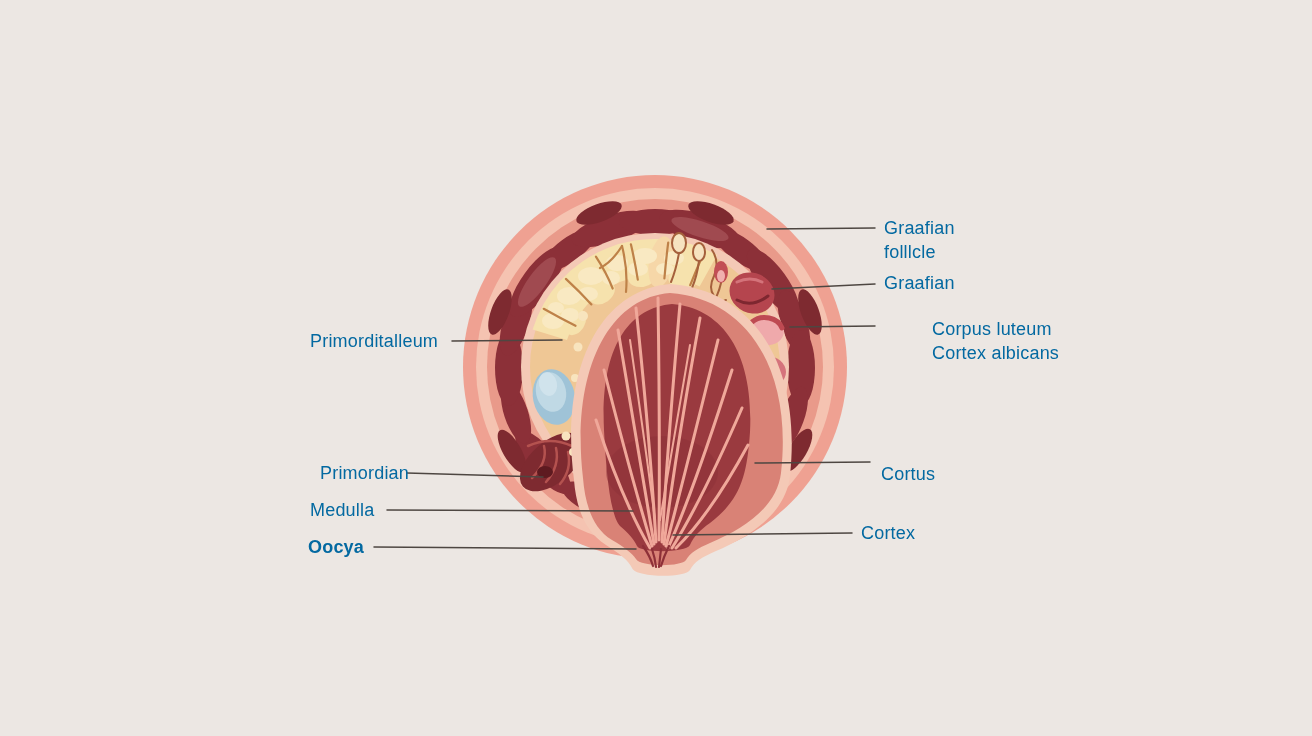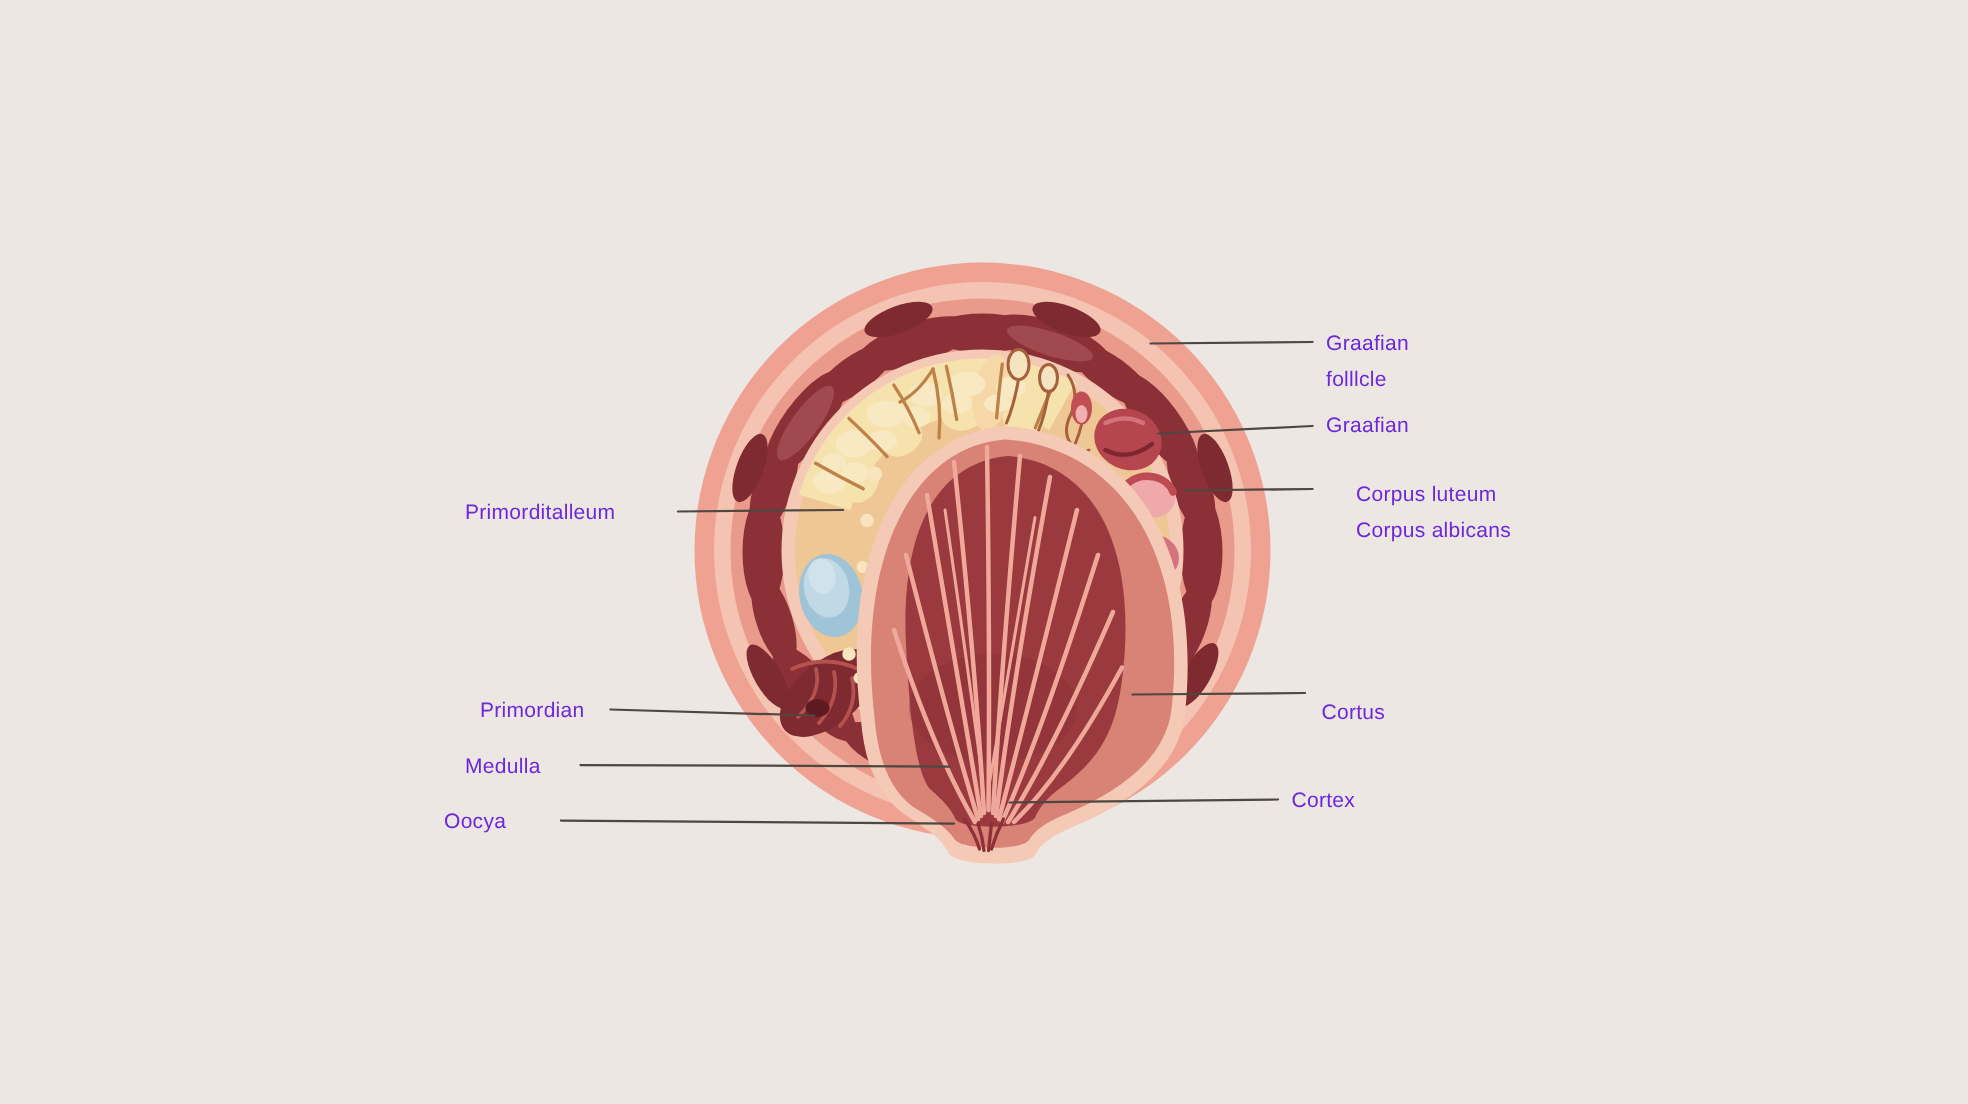--- a/index.html
+++ b/index.html
@@ -1,28 +1,28 @@
 <!DOCTYPE html>
 <html><head>
 <meta charset="utf-8">
 <style>
   html,body{margin:0;padding:0;background:#ECE7E3;}
   .stage{position:relative;width:1312px;height:736px;background:#ECE7E3;overflow:hidden;
          font-family:"Liberation Sans", sans-serif;}
   .stage svg{position:absolute;left:0;top:0;}
-  .lbl{position:absolute;color:#6d28d9;font-size:14px;letter-spacing:.2px;white-space:nowrap;}
+  .lbl{position:absolute;color:#0369a1;font-size:18px;letter-spacing:.2px;white-space:nowrap;}
   .lbl-left{line-height:22px;}
   .lbl-right span{display:block;line-height:24px;}
   #lbl-primorditalleum{left:310px;top:330px;}
   #lbl-primordian{left:320px;top:462px;}
   #lbl-medulla{left:310px;top:499px;text-align:right;}
-  #lbl-oocya{left:296px;top:536px;}
+  #lbl-oocya{left:308px;top:536px;font-weight:bold;}
   #lbl-graafian-follicle{left:884px;top:216px;}
   #lbl-graafian{left:884px;top:271px;}
-  #lbl-corpus{left:904px;top:317px;}
+  #lbl-corpus{left:932px;top:317px;}
   #lbl-cortus{left:881px;top:450px;margin-top:12px;}
   #lbl-cortex{left:861px;top:521px;text-align:right;}
 </style>
 </head>
 <body>
 
 <div class="stage">
 
 <svg width="1312" height="736" viewBox="0 0 1312 736">
 
@@ -238,21 +238,21 @@
 
 <div class="lbl lbl-right" id="lbl-graafian-follicle">
   <span>Graafian</span>
   <span>folllcle</span>
 </div>
 <div class="lbl lbl-right" id="lbl-graafian">
   <span>Graafian</span>
 </div>
 <div class="lbl lbl-right" id="lbl-corpus">
   <span>Corpus luteum</span>
-  <span>Corpus albicans</span>
+  <span>Cortex albicans</span>
 </div>
 <div class="lbl lbl-right" id="lbl-cortus">
   <span>Cortus</span>
 </div>
 <div class="lbl lbl-right" id="lbl-cortex">
   <span>Cortex</span>
 </div>
 
 </div>
 

